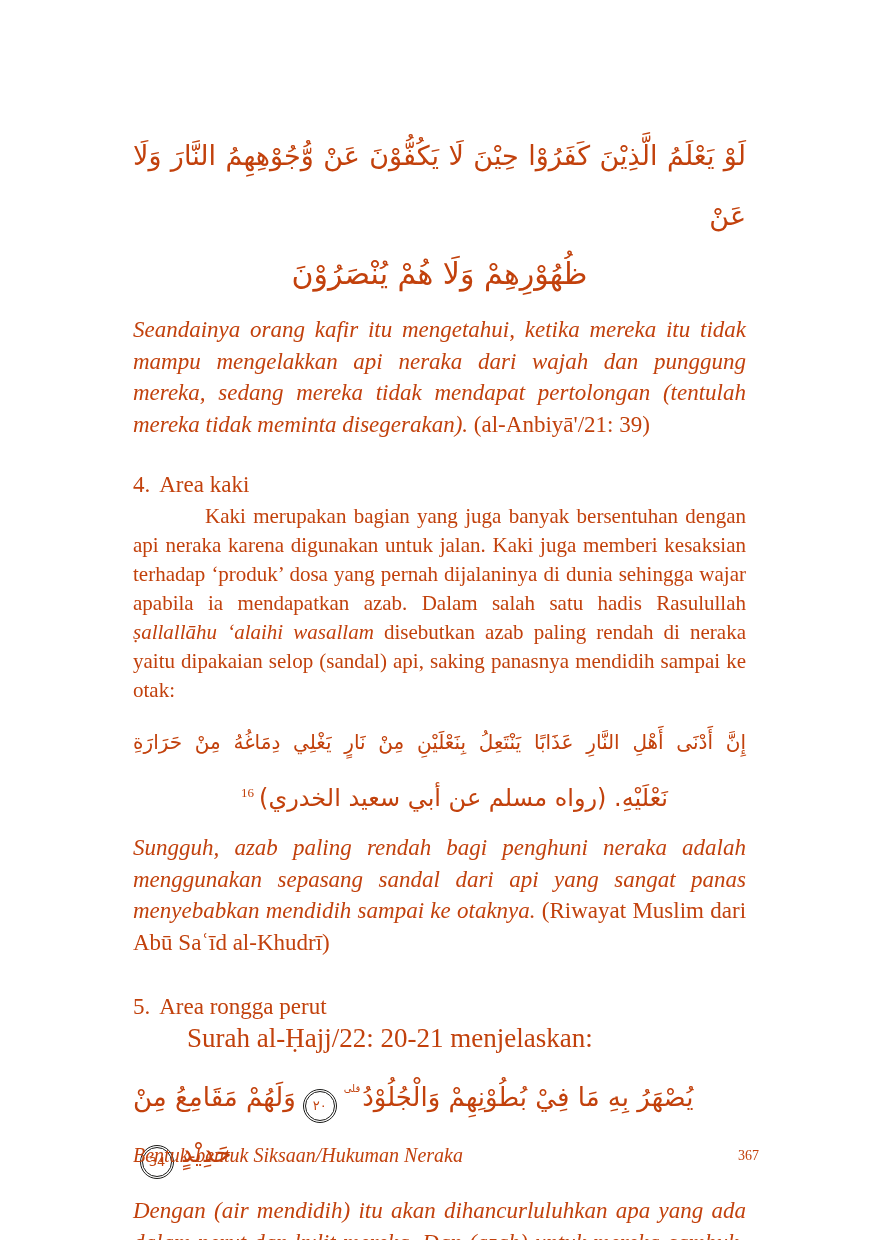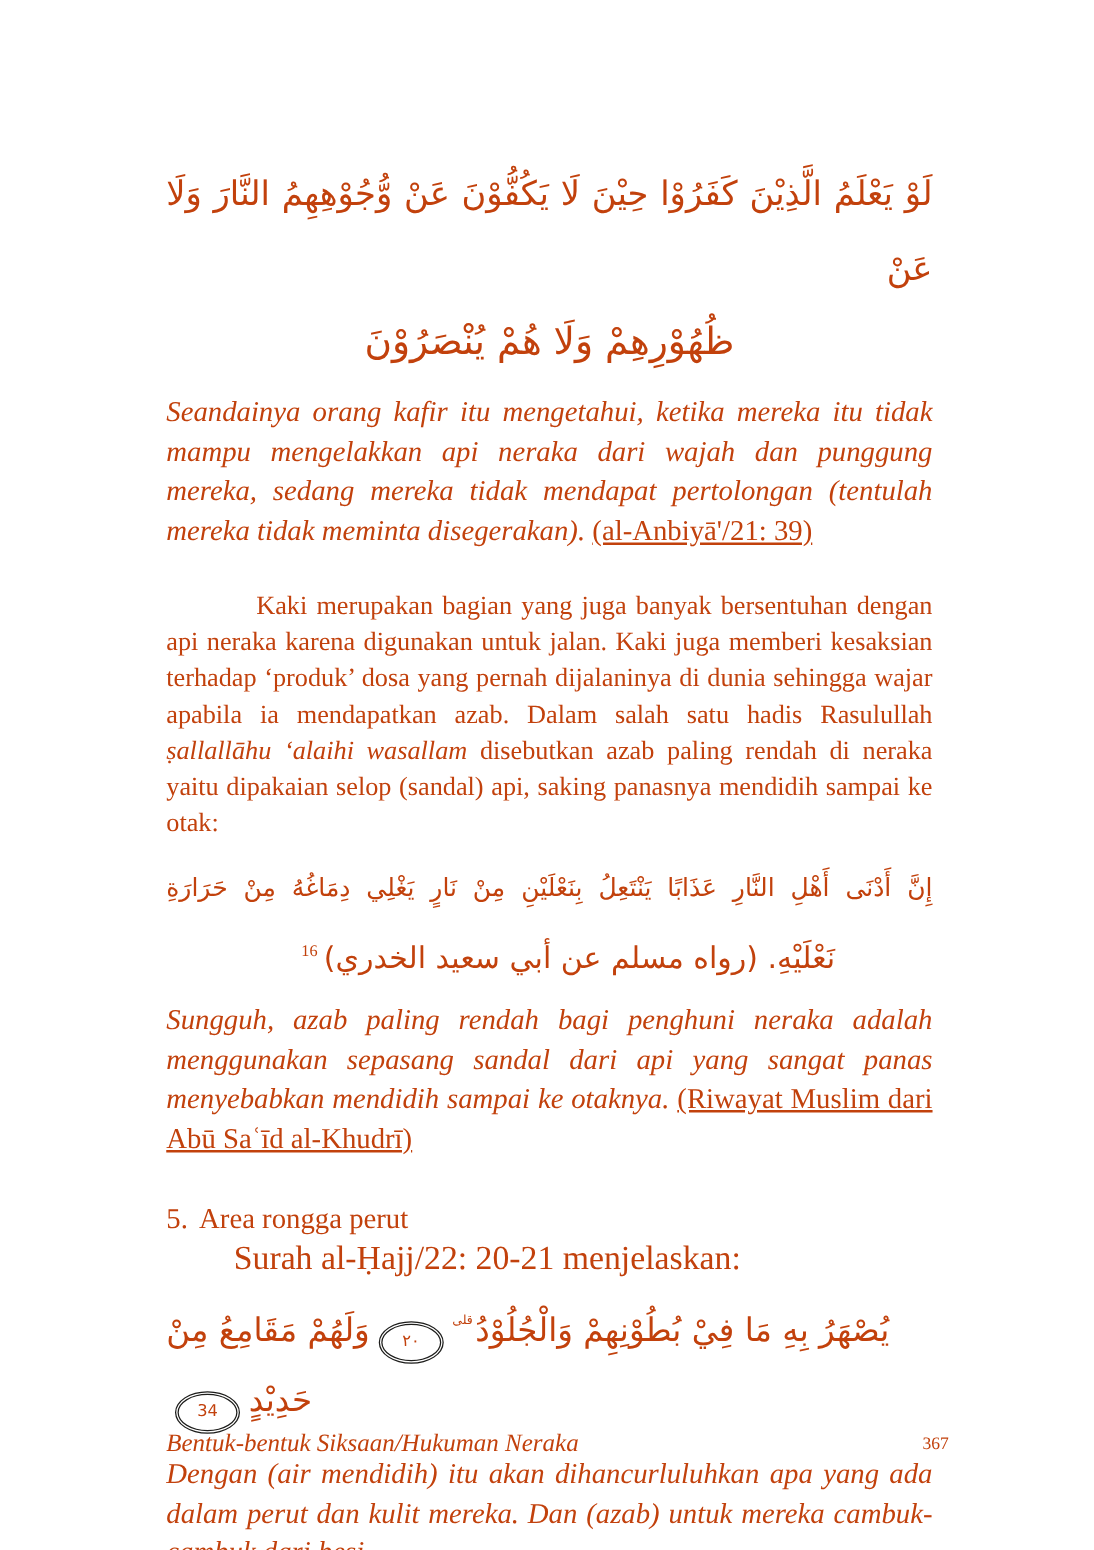--- a/index.html
+++ b/index.html
@@ -62,21 +62,21 @@
   .verse-hajj {
     font-size: 26px;
     line-height: 56px;
     text-align: left;
     margin: 8px 0 14px 0;
   }
   .ayah-marker {
     display: inline-flex;
     align-items: center;
     justify-content: center;
-    width: 48px;
+    width: 30px;
     height: 30px;
     border: 1.4px solid #1d1d1b;
     border-radius: 50%;
     outline: 1px solid #1d1d1b;
     outline-offset: 1.5px;
     vertical-align: -4px;
     margin: 0 9px;
   }
   .ayah-num {
     font-size: 13px;
@@ -89,21 +89,21 @@
   }
 
   
   .translation {
     margin: 0;
     font-size: 23px;
     line-height: 31.5px;
     text-align: justify;
     font-style: italic;
   }
-  .translation .ref { font-style: normal; text-decoration: underline; }
+  .translation .ref { font-style: normal; }
   .t1 { margin-bottom: 30px; }
   .t2 { margin-bottom: 34px; }
 
   .heading {
     font-size: 23px;
     line-height: 29px;
     margin: 0 0 3px 0;
   }
   .heading .num { display: inline-block; margin-right: 9px; }
 
@@ -148,20 +148,21 @@
       <div class="quran-line1">لَوْ يَعْلَمُ الَّذِيْنَ كَفَرُوْا حِيْنَ لَا يَكُفُّوْنَ عَنْ وُّجُوْهِهِمُ النَّارَ وَلَا عَنْ</div>
       <div class="quran-line2">ظُهُوْرِهِمْ وَلَا هُمْ يُنْصَرُوْنَ</div>
     </div>
 
     <p class="translation t1">
       <span>Seandainya orang kafir itu mengetahui, ketika mereka itu tidak mampu mengelakkan api neraka dari wajah dan punggung mereka, sedang mereka tidak mendapat pertolongan (tentulah mereka tidak meminta disegerakan).</span>
       <span class="ref">(al-Anbiyā'/21: 39)</span>
     </p>
 
     <div>
+      <p class="heading"><span class="num">4.</span><span>Area kaki</span></p>
 
       <p class="body-par">
         <span>Kaki merupakan bagian yang juga banyak bersentuhan dengan api neraka karena digunakan untuk jalan. Kaki juga memberi kesaksian terhadap ‘produk’ dosa yang pernah dijalaninya di dunia sehingga wajar apabila ia mendapatkan azab. Dalam salah satu hadis Rasulullah</span>
         <span class="saw">ṣallallāhu ‘alaihi wasallam</span>
         <span>disebutkan azab paling rendah di neraka yaitu dipakaian selop (sandal) api, saking panasnya mendidih sampai ke otak:</span>
       </p>
 
       <div class="arabic hadith-block">
         <div class="hadith-line1">إِنَّ أَدْنَى أَهْلِ النَّارِ عَذَابًا يَنْتَعِلُ بِنَعْلَيْنِ مِنْ نَارٍ يَغْلِي دِمَاغُهُ مِنْ حَرَارَةِ</div>
         <div class="hadith-line2"><span>نَعْلَيْهِ. (رواه مسلم عن أبي سعيد الخدري)</span><sup>16</sup></div>

